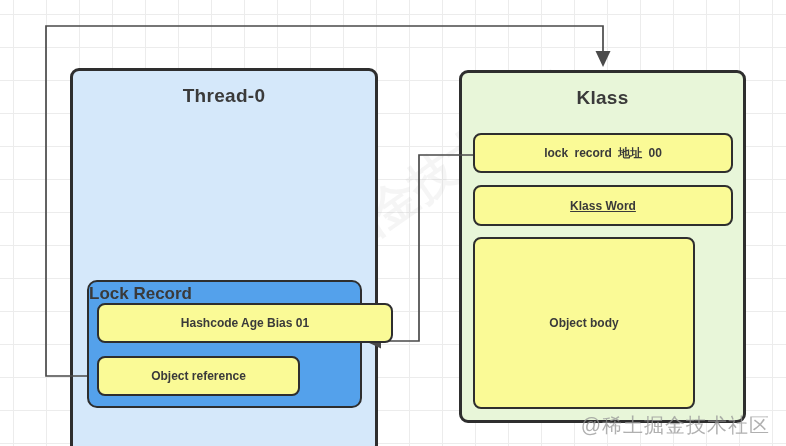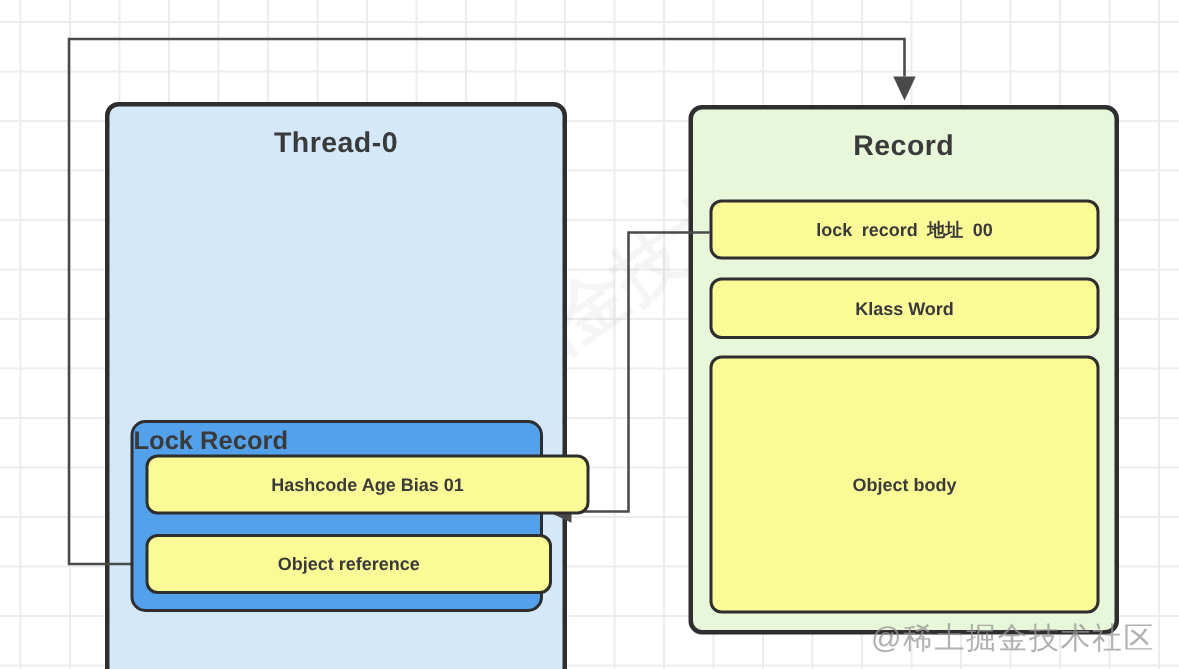--- a/index.html
+++ b/index.html
@@ -51,24 +51,24 @@
   .cell{
     position:absolute;box-sizing:border-box;z-index:5;
     background:var(--row-fill,#fafa96);
     border:2.5px solid var(--box-border,#2e2e2e);
     border-radius:8px;
     display:flex;align-items:center;justify-content:center;
     font-size:12px;font-weight:bold;color:var(--title-text,#343434);
     white-space:nowrap;
   }
   .lr-cell-1{left:97px;top:303px;width:296px;height:40px;}
-  .lr-cell-2{left:97px;top:356px;width:271px;height:40px;}
+  .lr-cell-2{left:97px;top:356px;width:203px;height:40px;}
   .obj-cell-1{left:473px;top:133px;width:260px;height:40px;word-spacing:3px;}
-  .obj-cell-2{left:473px;top:185px;width:260px;height:41px;}
-  .obj-cell-3{left:473px;top:237px;width:260px;height:172px;}
+  .obj-cell-2{left:473px;top:185px;width:260px;height:41px;text-decoration:underline;}
+  .obj-cell-3{left:473px;top:237px;width:222px;height:172px;}
 
   .wm-center{
     position:absolute;left:230px;top:160px;z-index:1;
     transform:rotate(-35deg);
     font-size:46px;font-weight:bold;
     color:rgba(185,185,185,0.14);
     pointer-events:none;white-space:nowrap;
   }
   .wm-br{
     position:absolute;right:16px;top:412px;z-index:6;
@@ -92,21 +92,21 @@
     <div class="box-title">Thread-0</div>
   </div>
 
   <div class="lock-record">
     <div class="lr-title">Lock Record</div>
   </div>
   <div class="cell lr-cell-1">Hashcode Age Bias 01</div>
   <div class="cell lr-cell-2">Object reference</div>
 
   <div class="box object">
-    <div class="box-title">Record</div>
+    <div class="box-title">Klass</div>
   </div>
   <div class="cell obj-cell-1">lock record 地址 00</div>
   <div class="cell obj-cell-2">Klass Word</div>
   <div class="cell obj-cell-3">Object body</div>
 
   <div class="wm-center">稀土掘金技术社区</div>
   <div class="wm-br">@稀土掘金技术社区</div>
 
 </div>
 

